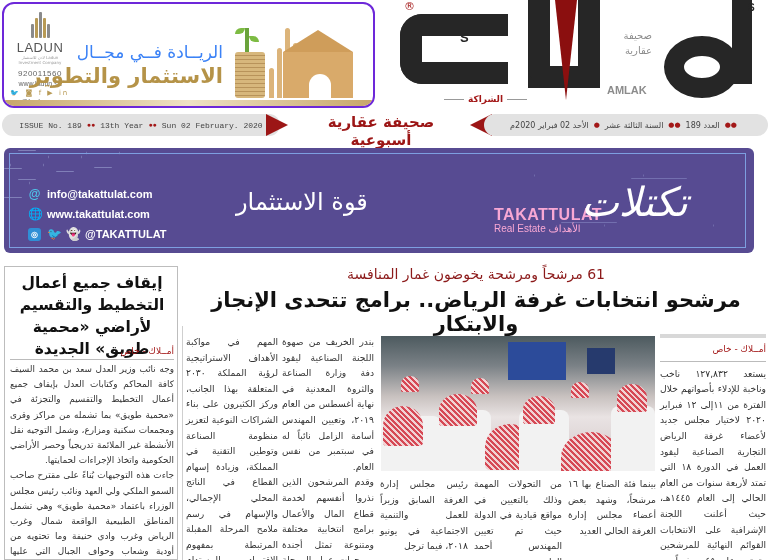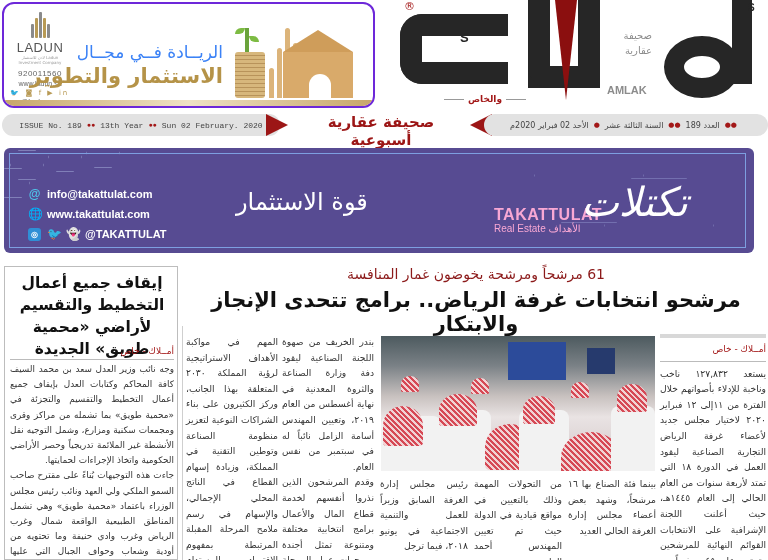--- a/index.html
+++ b/index.html
@@ -149,21 +149,21 @@
 
   <div style="position:absolute;left:272px;top:36px;width:76px;height:62px;border:20px solid #262626;border-radius:50%"></div>
 
   <div class="logo-shape" style="left:340px;top:0;width:20px;height:84px"></div>
   <span class="logo-s" style="left:356px;top:2px;font-size:10px">S</span>
   <div class="logo-tag">
     <div>صحيفة</div>
     <div>عقارية</div>
   </div>
   <span class="logo-en">AMLAK</span>
-  <span class="logo-price">والخاص</span>
+  <span class="logo-price">الشراكة</span>
 </div>
 
 <div class="issue-bar en">
   <span>ISSUE No. 189</span>
   <span class="dot">●●</span>
   <span>13th Year</span>
   <span class="dot">●●</span>
   <span>Sun 02 February. 2020</span>
 </div>
 <div class="issue-flag-l"></div>

